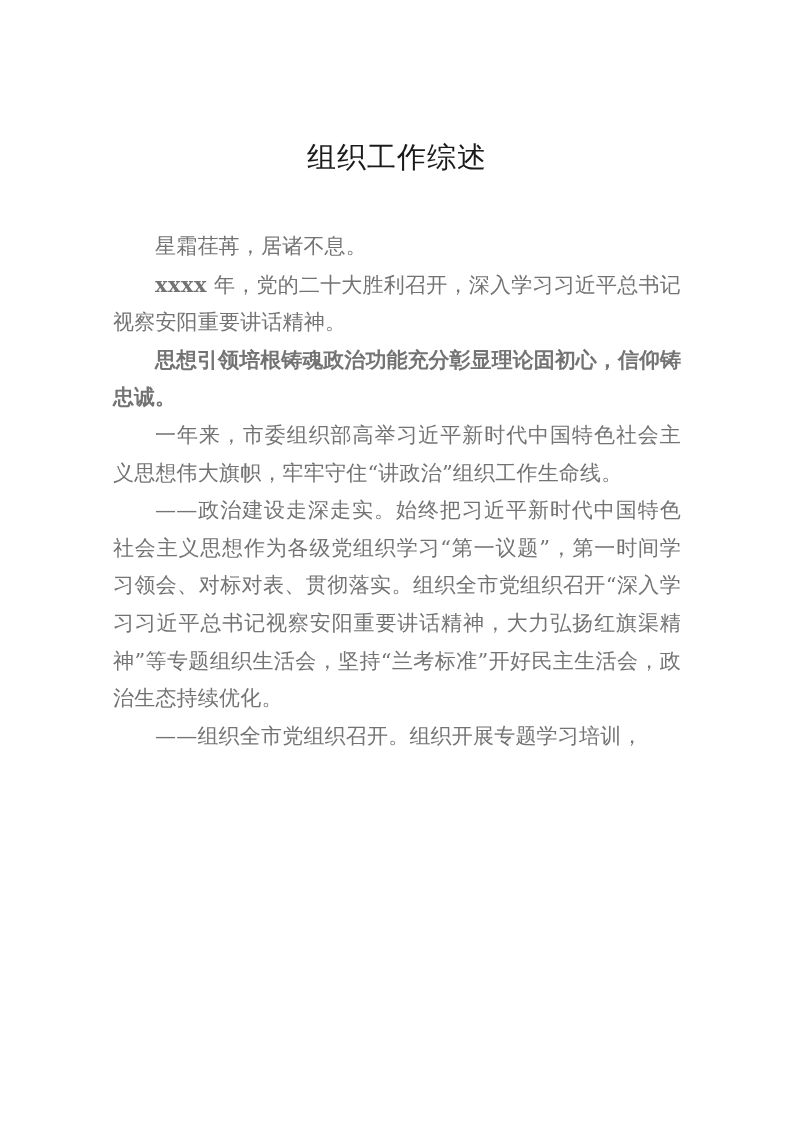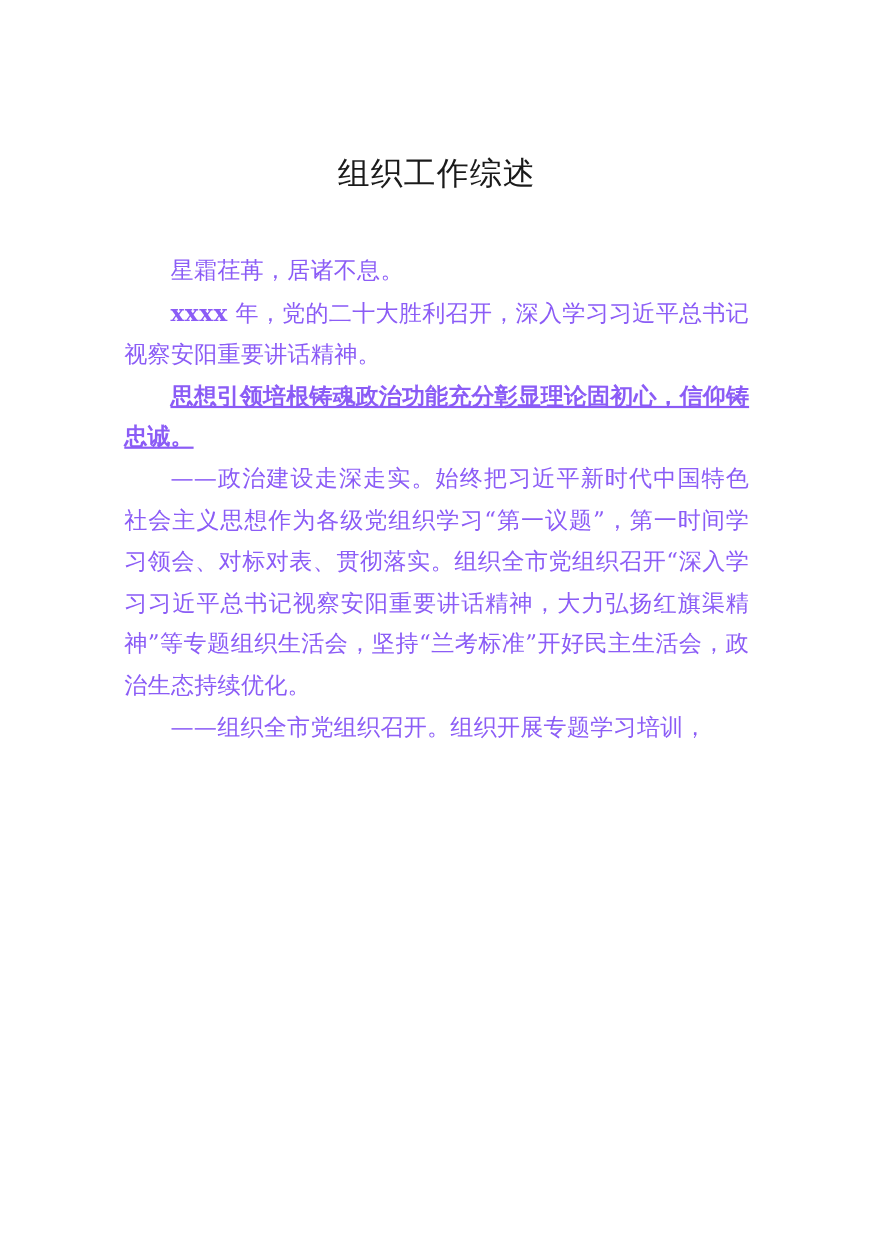--- a/index.html
+++ b/index.html
@@ -45,31 +45,30 @@
   }
   p.para {
     margin: 0 0 0 0;
     padding: 0;
     font-family: "DejaVu Serif", "Liberation Serif", serif;
     font-size: 21px;
     line-height: 37.6px;
     text-align: justify;
     text-justify: inter-ideograph;
     text-indent: 42px;
-    color: #8b5cf6;
+    color: #737373;
     letter-spacing: 0.2px;
     word-break: break-all;
   }
   p.para.bold-head {
     font-family: "DejaVu Sans", "Liberation Sans", sans-serif;
     font-weight: 700;
     font-size: 21px;
     line-height: 37.6px;
     letter-spacing: 0px;
-    text-decoration: underline;
   }
   .latin-bold {
     font-family: "DejaVu Serif", "Liberation Serif", serif;
     font-weight: 700;
     letter-spacing: 0.5px;
     margin-top: 21px;
   }
 </style>
 </head>
 <body>
@@ -81,19 +80,20 @@
 
     <div class="title-spacer"></div>
 
     <p class="para">星霜荏苒，居诸不息。</p>
 
     <p class="para"><span class="latin-bold">xxxx</span><span> 年，党的二十大胜利召开，深入学习习近平总书记视察安阳重要讲话精神。</span></p>
 
 
     <p class="para bold-head">思想引领培根铸魂政治功能充分彰显理论固初心，信仰铸忠诚。</p>
 
+    <p class="para">一年来，市委组织部高举习近平新时代中国特色社会主义思想伟大旗帜，牢牢守住“讲政治”组织工作生命线。</p>
 
     <p class="para">——政治建设走深走实。始终把习近平新时代中国特色社会主义思想作为各级党组织学习“第一议题”，第一时间学习领会、对标对表、贯彻落实。组织全市党组织召开“深入学习习近平总书记视察安阳重要讲话精神，大力弘扬红旗渠精神”等专题组织生活会，坚持“兰考标准”开好民主生活会，政治生态持续优化。</p>
 
     <p class="para">——组织全市党组织召开。组织开展专题学习培训，</p>
 
   </div>
 </div>
 
 </body></html>

